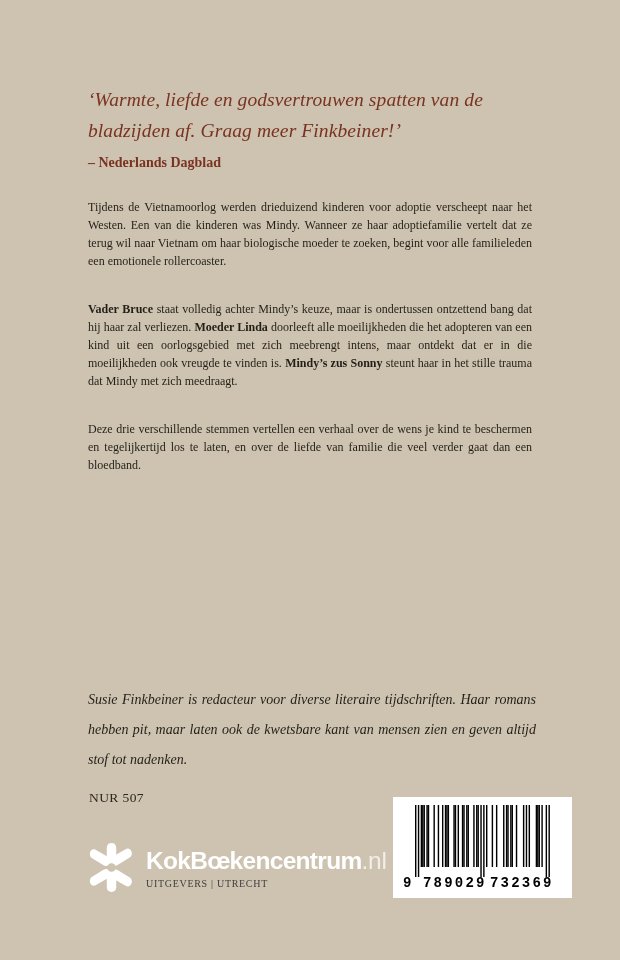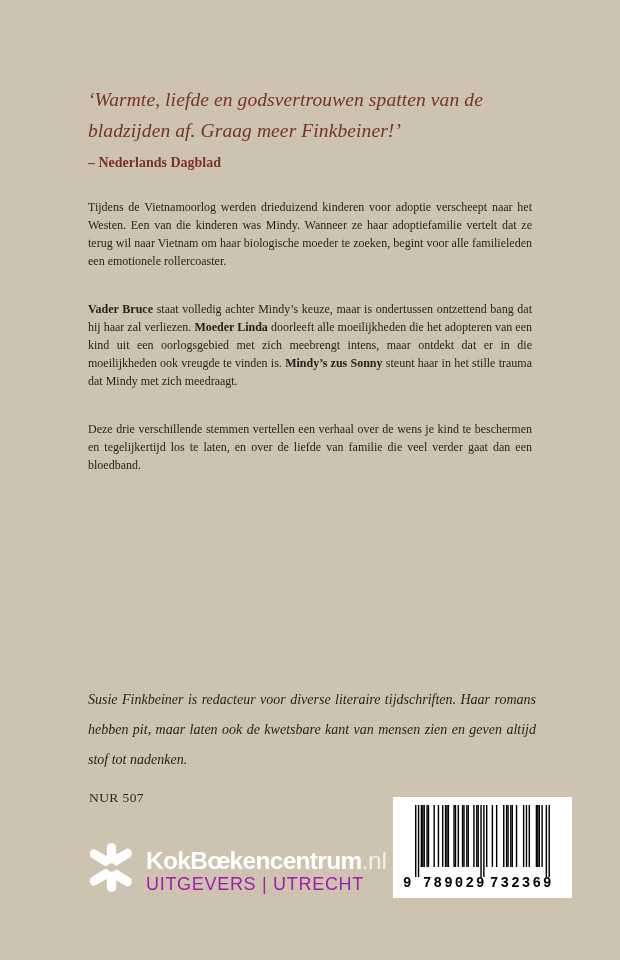--- a/index.html
+++ b/index.html
@@ -119,24 +119,24 @@
     color: #ffffff;
     letter-spacing: -0.7px;
     white-space: nowrap;
   }
   .logo-name .tld {
     font-weight: normal;
     letter-spacing: -0.2px;
     color: #f2efe9;
   }
   .logo-sub {
-    font-family: Liberation Sans, sans-serif;
-    font-size: 18px;
+    font-family: Liberation Serif, serif;
+    font-size: 10px;
     line-height: 16px;
-    color: #a21caf;
+    color: #404040;
     letter-spacing: 0.7px;
     margin-top: 2px;
     white-space: nowrap;
   }
 
   
   .barcode-panel {
     position: absolute;
     left: 393px;
     top: 797px;

